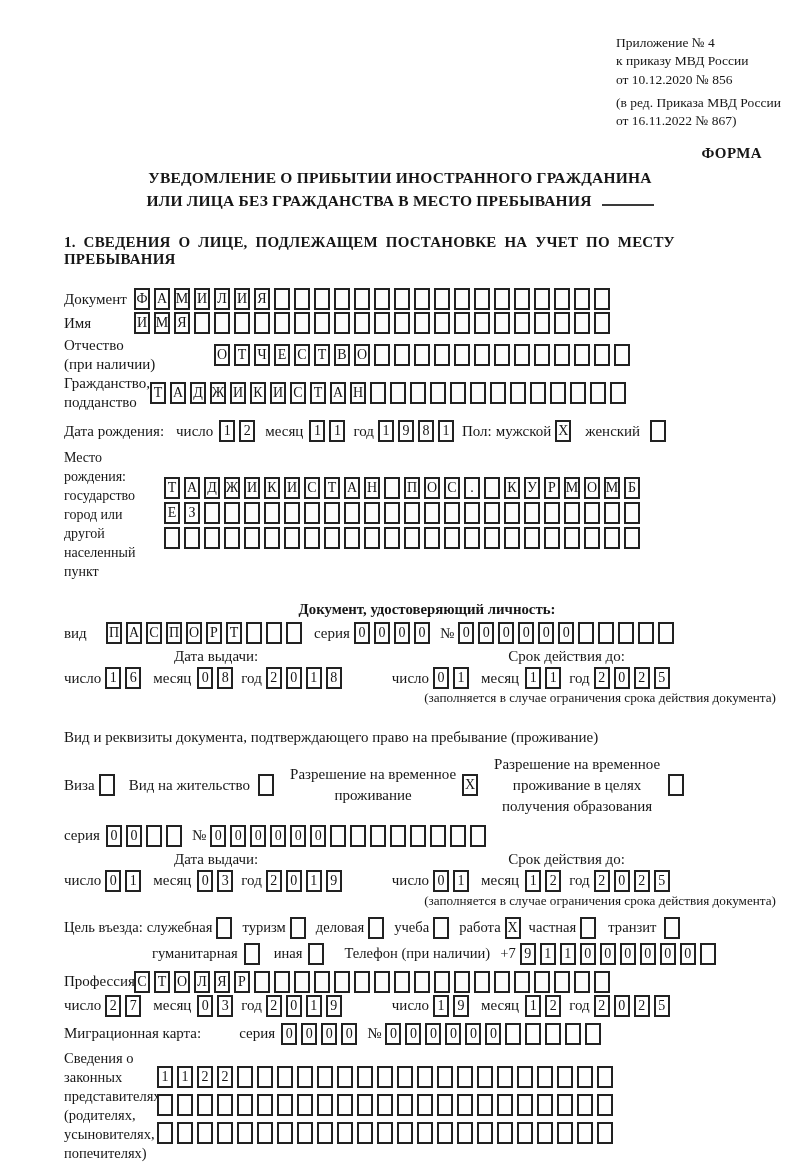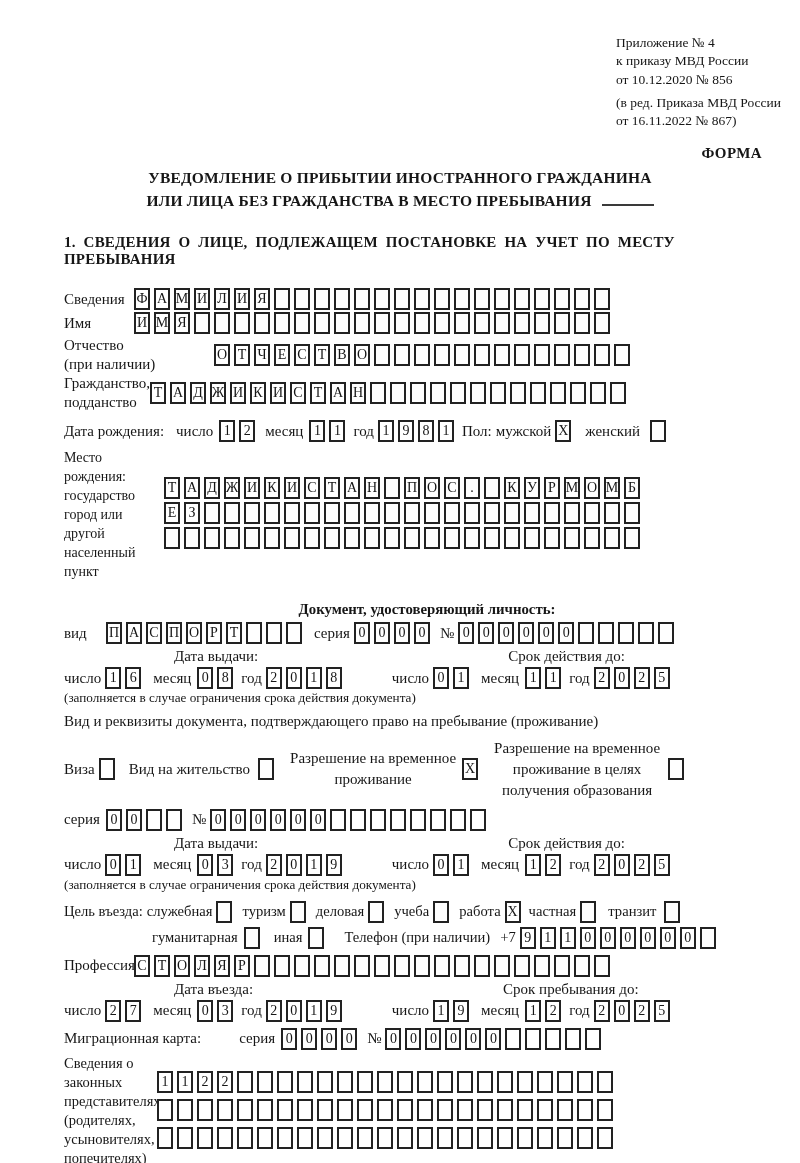--- a/index.html
+++ b/index.html
@@ -16,22 +16,22 @@
   .frow.top{align-items:center}
   .lbl{flex:none;white-space:nowrap}
   .prelbl{white-space:pre-line}
   .boxes{display:flex;flex:none}
   .cbox{width:16px;height:22px;border:2px solid #222;margin-right:4px;display:flex;align-items:center;justify-content:center;font-size:14px;line-height:1;flex:none;background:#fff}
   .vgap2{margin-top:2px}.vgap4{margin-top:4px}.vgap6{margin-top:6px}.vgap8{margin-top:8px}
   .w70{width:70px}.w86{width:86px}.w150{width:150px}
   .bp-label{width:100px;font-size:14px;line-height:19px}
   .reps-label{width:93px;font-size:14.5px;line-height:19px}
   .doc-h{text-align:center;font-weight:bold;font-size:14.8px;margin-top:20px;margin-right:10px}
-  .note{font-size:13.2px;text-align:left;padding-right:14px;margin-top:1px}
-  .intro{margin-top:4px;line-height:1.55}
+  .note{font-size:13.2px;text-align:right;padding-right:24px;margin-top:1px}
+  .intro{margin-top:20px;line-height:1.55}
   .dlabels{display:flex;margin-top:4px}
   .dl1{margin-left:110px}
   .dl2{margin-left:250px}
   .dgroup{display:flex;align-items:center}
   .mleft4{margin-left:4px}.mleft6{margin-left:6px}.mleft8{margin-left:8px}.mleft10{margin-left:10px}.mleft12{margin-left:12px}.mleft16{margin-left:16px}
   .center-lbl{text-align:center;line-height:21px}
   .mcol{display:flex;flex-direction:column}
   .boxrows .boxes{margin-bottom:3px}
 </style>
 </head>
@@ -56,21 +56,21 @@
     <div>
       <span>ИЛИ ЛИЦА БЕЗ ГРАЖДАНСТВА В МЕСТО ПРЕБЫВАНИЯ</span><span class="blank-line"></span>
     </div>
   </div>
 
   <div class="sec-h">1. СВЕДЕНИЯ О ЛИЦЕ, ПОДЛЕЖАЩЕМ ПОСТАНОВКЕ НА УЧЕТ ПО МЕСТУ ПРЕБЫВАНИЯ</div>
 
   <div class="content">
 
     <div class="frow">
-      <span class="lbl w70">Сведения</span>
+      <span class="lbl w70">Документ</span>
       <span class="boxes">
           <span class="cbox">Ф</span>
           <span class="cbox">А</span>
           <span class="cbox">М</span>
           <span class="cbox">И</span>
           <span class="cbox">Л</span>
           <span class="cbox">И</span>
           <span class="cbox">Я</span>
           <span class="cbox"></span>
           <span class="cbox"></span>
@@ -562,24 +562,20 @@
           <span class="cbox"></span>
           <span class="cbox"></span>
           <span class="cbox"></span>
           <span class="cbox"></span>
           <span class="cbox"></span>
           <span class="cbox"></span>
           <span class="cbox"></span>
         </span>
     </div>
 
-    <div class="dlabels vgap6">
-      <span class="dl1">Дата въезда:</span>
-      <span class="dl2">Срок пребывания до:</span>
-    </div>
     <div class="frow vgap2">
       <span class="dgroup">
         <span class="lbl">число</span>
         <span class="boxes mleft4">
             <span class="cbox">2</span>
             <span class="cbox">7</span>
           </span>
         <span class="lbl mleft8">месяц</span>
         <span class="boxes mleft6">
             <span class="cbox">0</span>

